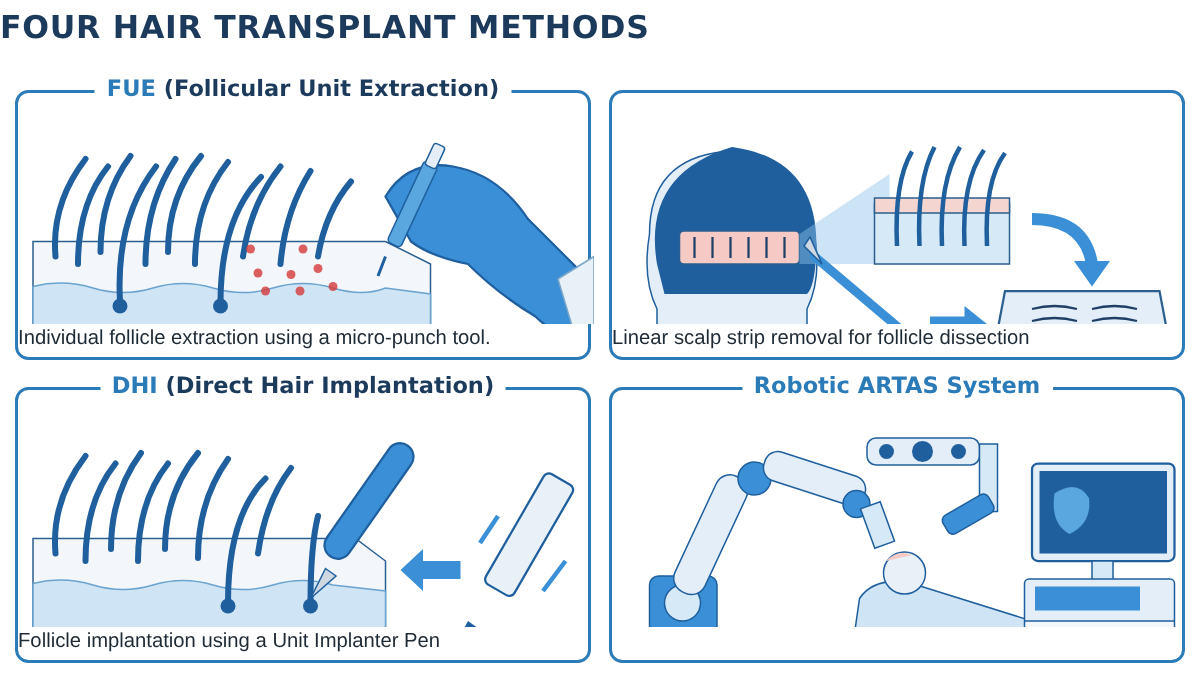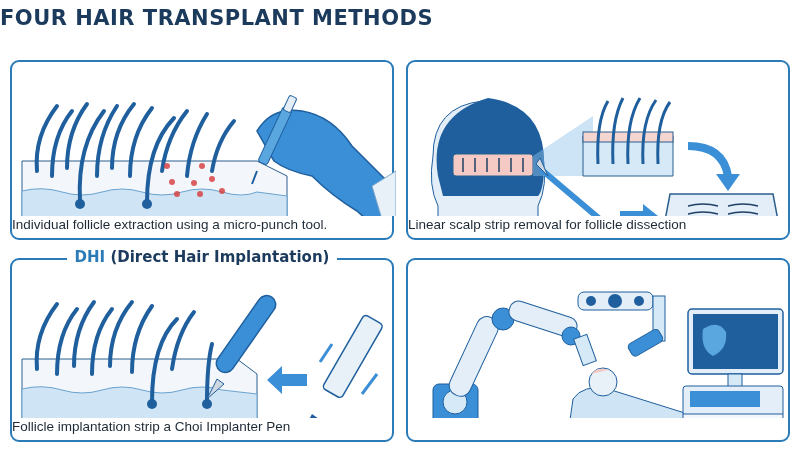--- a/index.html
+++ b/index.html
@@ -30,20 +30,23 @@
   #p2 { left: 406px; top: 60px; width: 384px; height: 180px; }
   #p3 { left: 10px; top: 258px; width: 384px; height: 184px; padding-left: 15px; }
   #p4 { left: 406px; top: 258px; width: 384px; height: 184px; }
 </style>
 </head>
 <body>
 
 <div class="title">FOUR HAIR TRANSPLANT METHODS</div>
 
 <div class="panel" id="p1">
+  <div class="ptitle">
+    <span class="wrap"><span class="abbr">FUE</span> <span>(Follicular Unit Extraction)</span></span>
+  </div>
   <svg class="art" width="384" height="140" viewBox="0 0 384 140">
     <g>
       <path d="M10 85 L245 85 L275 100 L275 160 L10 160 Z" fill="#f3f7fb" stroke="#2b5f8f" stroke-width="1"></path>
       <path d="M10 115 Q30 110 50 116 T90 116 T130 116 T170 116 T210 116 T245 116 L275 120 L275 160 L10 160 Z" fill="#cfe4f5" stroke="#6aa3cf" stroke-width="1"></path>
     </g>
     <g stroke="#1f5f9e" stroke-width="4" fill="none" stroke-linecap="round">
       <path d="M25 95 Q22 60 45 30"></path>
         <path d="M40 100 Q40 60 60 35"></path>
         <path d="M55 92 Q55 55 75 28"></path>
       <path d="M68 125 Q65 70 92 35"></path>
@@ -154,24 +157,27 @@
       <path d="M205 105 L195 125 L212 110 Z" fill="#cfd8e0" stroke="#1f5f9e"></path>
     </g>
     <path d="M295 100 L270 100 L270 92 L255 106 L270 120 L270 112 L295 112 Z" fill="#3a8fd6"></path>
     <g>
       <rect x="330" y="40" width="22" height="85" rx="4" transform="rotate(30 341 82)" fill="#e8f1f8" stroke="#1f5f9e" stroke-width="1.5"></rect>
       <path d="M300 140 L292 155 L307 145 Z" fill="#1f5f9e"></path>
     </g>
     <path d="M320 70 L308 88" stroke="#3a8fd6" stroke-width="3"></path>
     <path d="M365 100 L350 120" stroke="#3a8fd6" stroke-width="3"></path>
   </svg>
-  <div class="caption">Follicle implantation strip a Choi Implanter Pen</div>
+  <div class="caption">Follicle implantation using a Unit Implanter Pen</div>
 </div>
 
 <div class="panel" id="p4">
+  <div class="ptitle">
+    <span class="wrap"><span class="abbr"></span><span class="abbr">Robotic ARTAS System</span></span>
+  </div>
   <svg class="art" width="384" height="144" viewBox="0 0 384 144">
     <g>
       <rect x="12" y="150" width="75" height="8" fill="#1f5f9e"></rect>
       <rect x="25" y="110" width="45" height="42" rx="6" fill="#3a8fd6" stroke="#1f5f9e"></rect>
       <circle cx="47" cy="128" r="12" fill="#d6e9f7" stroke="#1f5f9e"></circle>
       <rect x="55" y="40" width="22" height="85" rx="10" transform="rotate(25 66 82)" fill="#e3eef8" stroke="#1f5f9e"></rect>
       <circle cx="95" cy="45" r="11" fill="#3a8fd6" stroke="#1f5f9e"></circle>
       <rect x="100" y="35" width="70" height="20" rx="9" transform="rotate(18 135 45)" fill="#e3eef8" stroke="#1f5f9e"></rect>
       <circle cx="163" cy="62" r="9" fill="#3a8fd6" stroke="#1f5f9e"></circle>
       <rect x="170" y="62" width="14" height="28" fill="#d6e9f7" stroke="#1f5f9e" transform="rotate(-20 177 76)"></rect>

